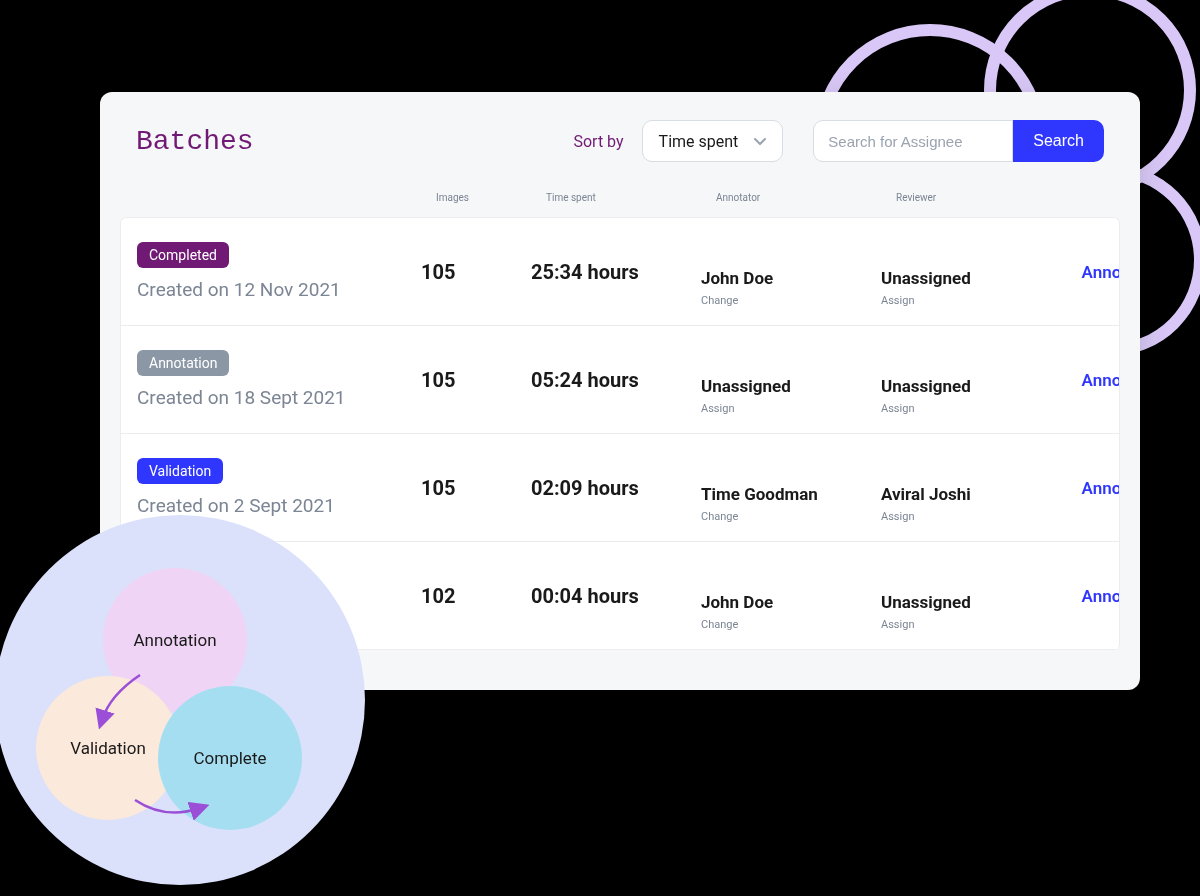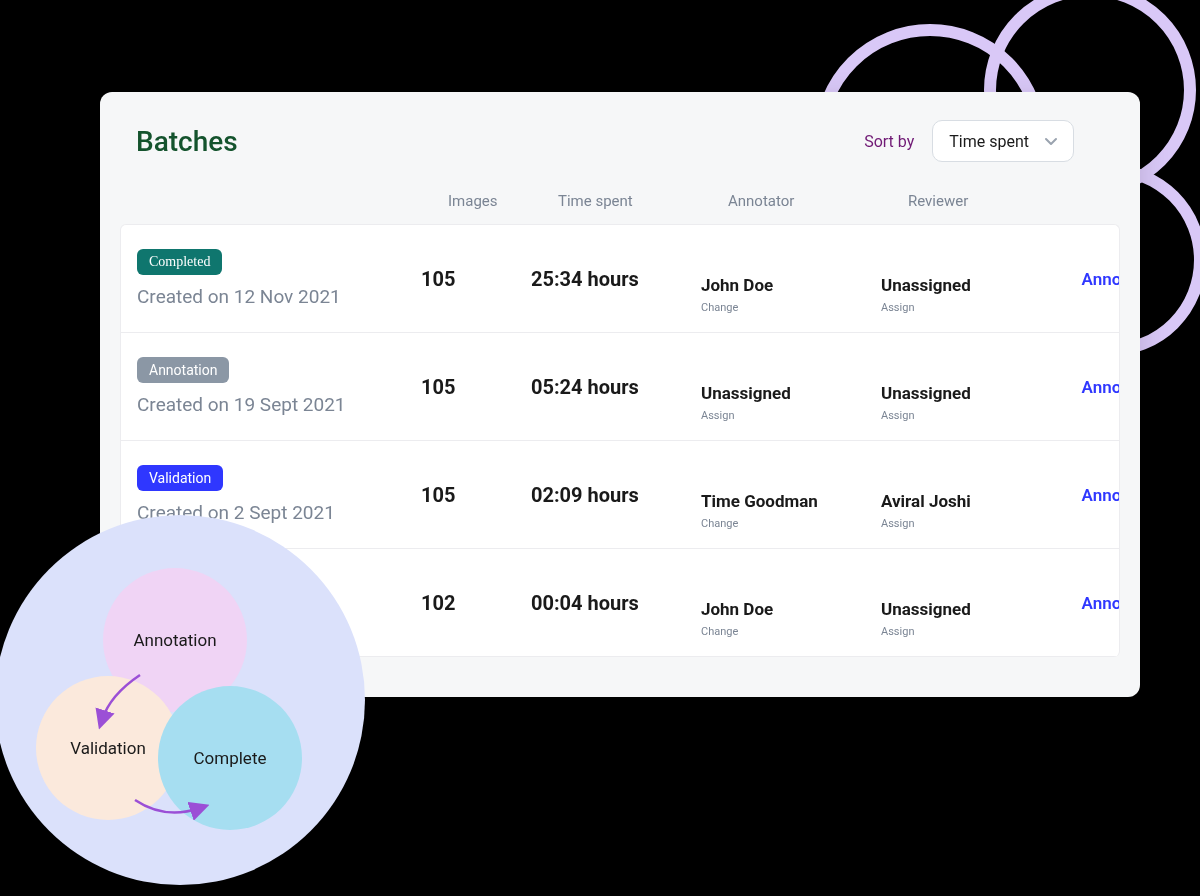--- a/index.html
+++ b/index.html
@@ -30,22 +30,23 @@
   padding: 28px 0 40px 0;
 }
 .card-header {
   display: flex;
   align-items: center;
   padding: 0 36px 30px 36px;
 }
 .page-title {
   font-size: 28px;
   font-weight: 500;
-  color: #14532d;
+  color: #701a75;
   flex: 1;
+  font-family: Liberation Mono, monospace;
 }
 .sort-label {
   font-size: 16px;
   color: #701a75;
   margin-right: 18px;
 }
 .select-wrap {
   position: relative;
   background: #fff;
   border: 1px solid #d8dde3;
@@ -94,23 +95,22 @@
 .table {
   width: 100%;
 }
 .thead {
   display: grid;
   grid-template-columns: 300px 110px 170px 180px 170px 100px;
   padding: 0 36px 14px 36px;
   column-gap: 0;
 }
 .th {
-  font-size: 15px;
+  font-size: 10px;
   color: #7b8594;
-  margin-left: 12px;
 }
 .th:first-child { visibility: hidden; }
 .tbody {
   background: #fff;
   border: 1px solid #ececef;
   border-radius: 6px;
   margin: 0 20px;
   border-bottom: none;
   overflow: hidden;
 }
@@ -122,21 +122,21 @@
   align-items: center;
 }
 .badge {
   display: inline-block;
   color: #fff;
   font-size: 14px;
   padding: 5px 12px;
   border-radius: 6px;
   margin-bottom: 10px;
 }
-.badge-completed { background: #0f766e; font-family: Liberation Serif, serif; }
+.badge-completed { background: #701a75; }
 .badge-annotation { background: #8b97a5; }
 .badge-validation { background: #2f37ff; }
 .created {
   font-size: 19px;
   color: #7b8594;
 }
 .cell-bold {
   font-size: 20px;
   font-weight: 700;
   color: #1a1a1a;
@@ -182,20 +182,24 @@
 <div class="card">
   <div class="card-header">
     <h1 class="page-title">Batches</h1>
     <span class="sort-label">Sort by</span>
     <div class="select-wrap">
       <span>Time spent</span>
       <svg class="chevron" width="16" height="16" viewBox="0 0 16 16">
           <path d="M3 6l5 5 5-5" stroke="currentColor" stroke-width="2" fill="none" stroke-linecap="round" stroke-linejoin="round"></path>
         </svg>
     </div>
+    <div class="search-group">
+      <input class="search-input" placeholder="Search for Assignee" style="">
+      <button class="search-btn">Search</button>
+    </div>
   </div>
 
   <div class="table">
     <div class="thead">
       <div class="th">Status</div>
       <div class="th">Images</div>
       <div class="th">Time spent</div>
       <div class="th">Annotator</div>
       <div class="th">Reviewer</div>
       <div class="th"></div>
@@ -214,21 +218,21 @@
     </div>
     <div>
       <div class="person">Unassigned</div>
       <div class="sub-action">Assign</div>
     </div>
     <div class="annotate-link">Annotate</div>
   </div>
         <div class="row">
     <div>
       <span class="badge badge-annotation">Annotation</span><br>
-      <span class="created">Created on 19 Sept 2021</span>
+      <span class="created">Created on 18 Sept 2021</span>
     </div>
     <div class="cell-bold">105</div>
     <div class="cell-bold">05:24 hours</div>
     <div>
       <div class="person">Unassigned</div>
       <div class="sub-action">Assign</div>
     </div>
     <div>
       <div class="person">Unassigned</div>
       <div class="sub-action">Assign</div>

